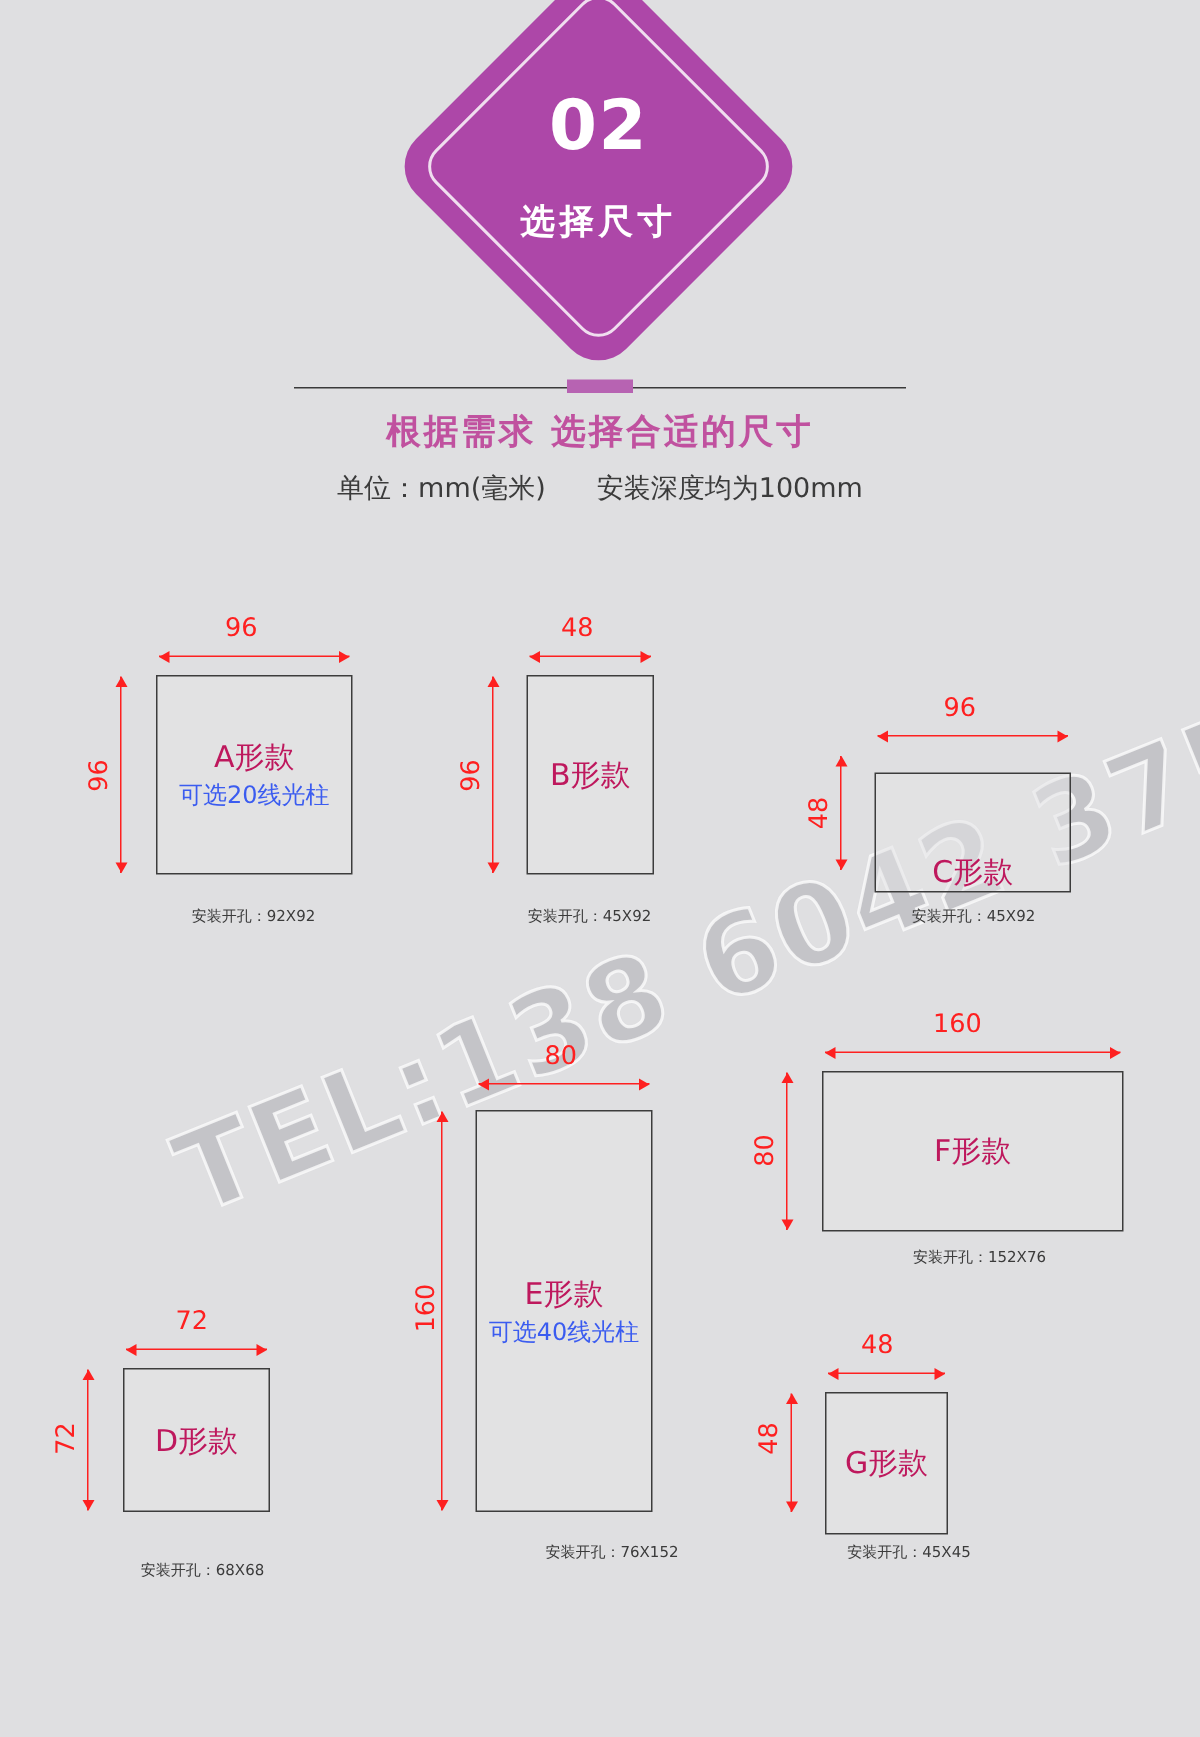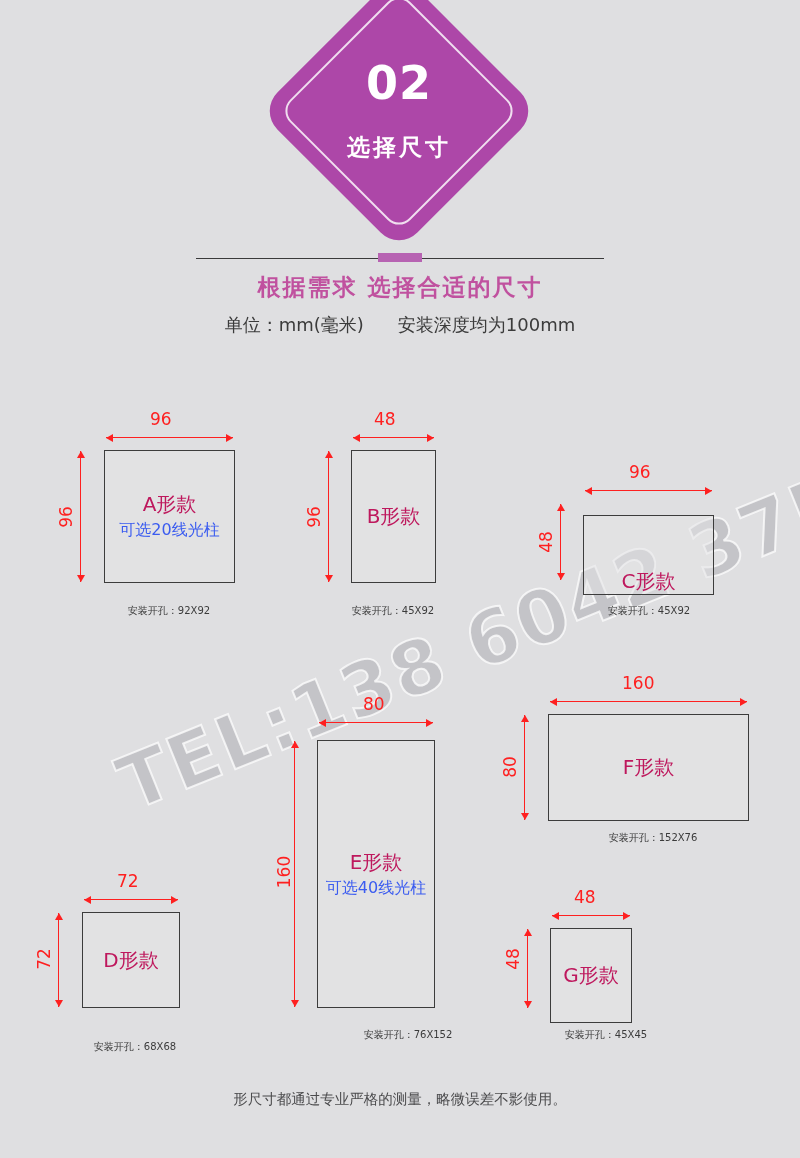--- a/index.html
+++ b/index.html
@@ -213,14 +213,13 @@
 <div class="box" style="left:550px; top:928px; width:82px; height:95px;">
   <div class="box-name">G形款</div>
 </div>
 <div class="dim-h" style="left:552px; top:915px; width:78px;"></div>
 <div class="dim-label" style="left:574px; top:887px;">48</div>
 <div class="dim-v" style="left:527px; top:929px; height:79px;"></div>
 <div class="dim-label rot" style="left:493px; top:949px; width:40px; text-align:center;">48</div>
 <div class="cut-label" style="left:496px; top:1028px; width:220px;">安装开孔：45X45</div>
 
 <div class="footer">
-  <div>形尺寸都通过专业严格的测量，略微误差不影使用。</div>
 </div>
 
 </body></html>

